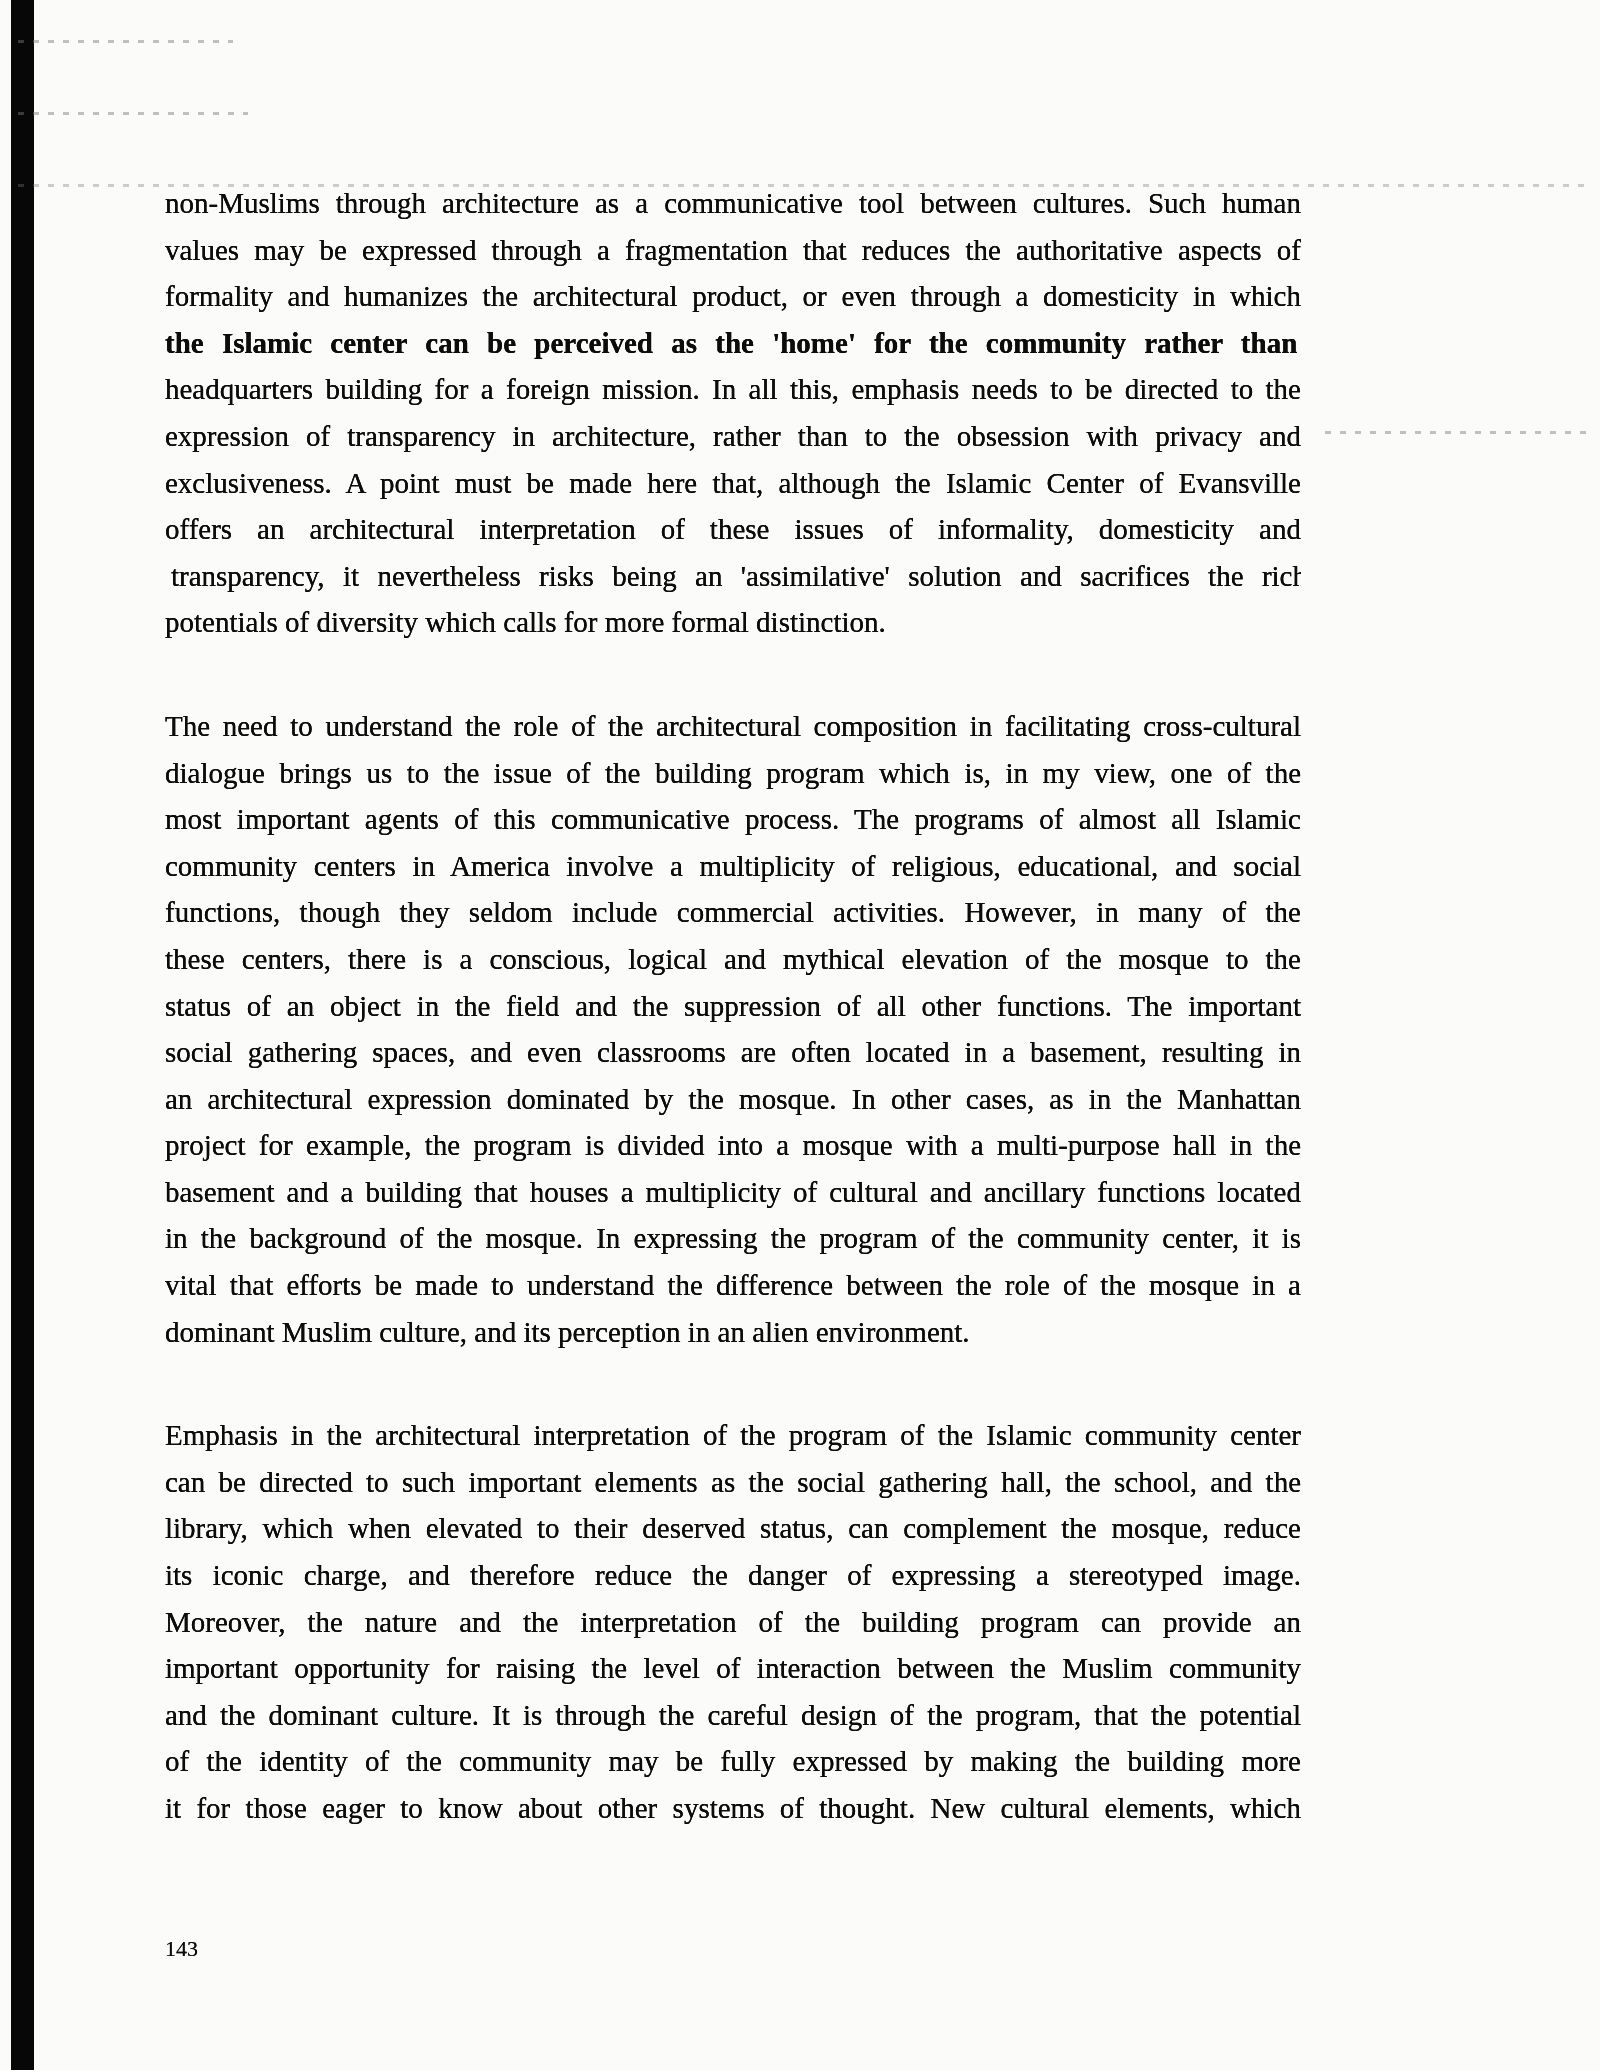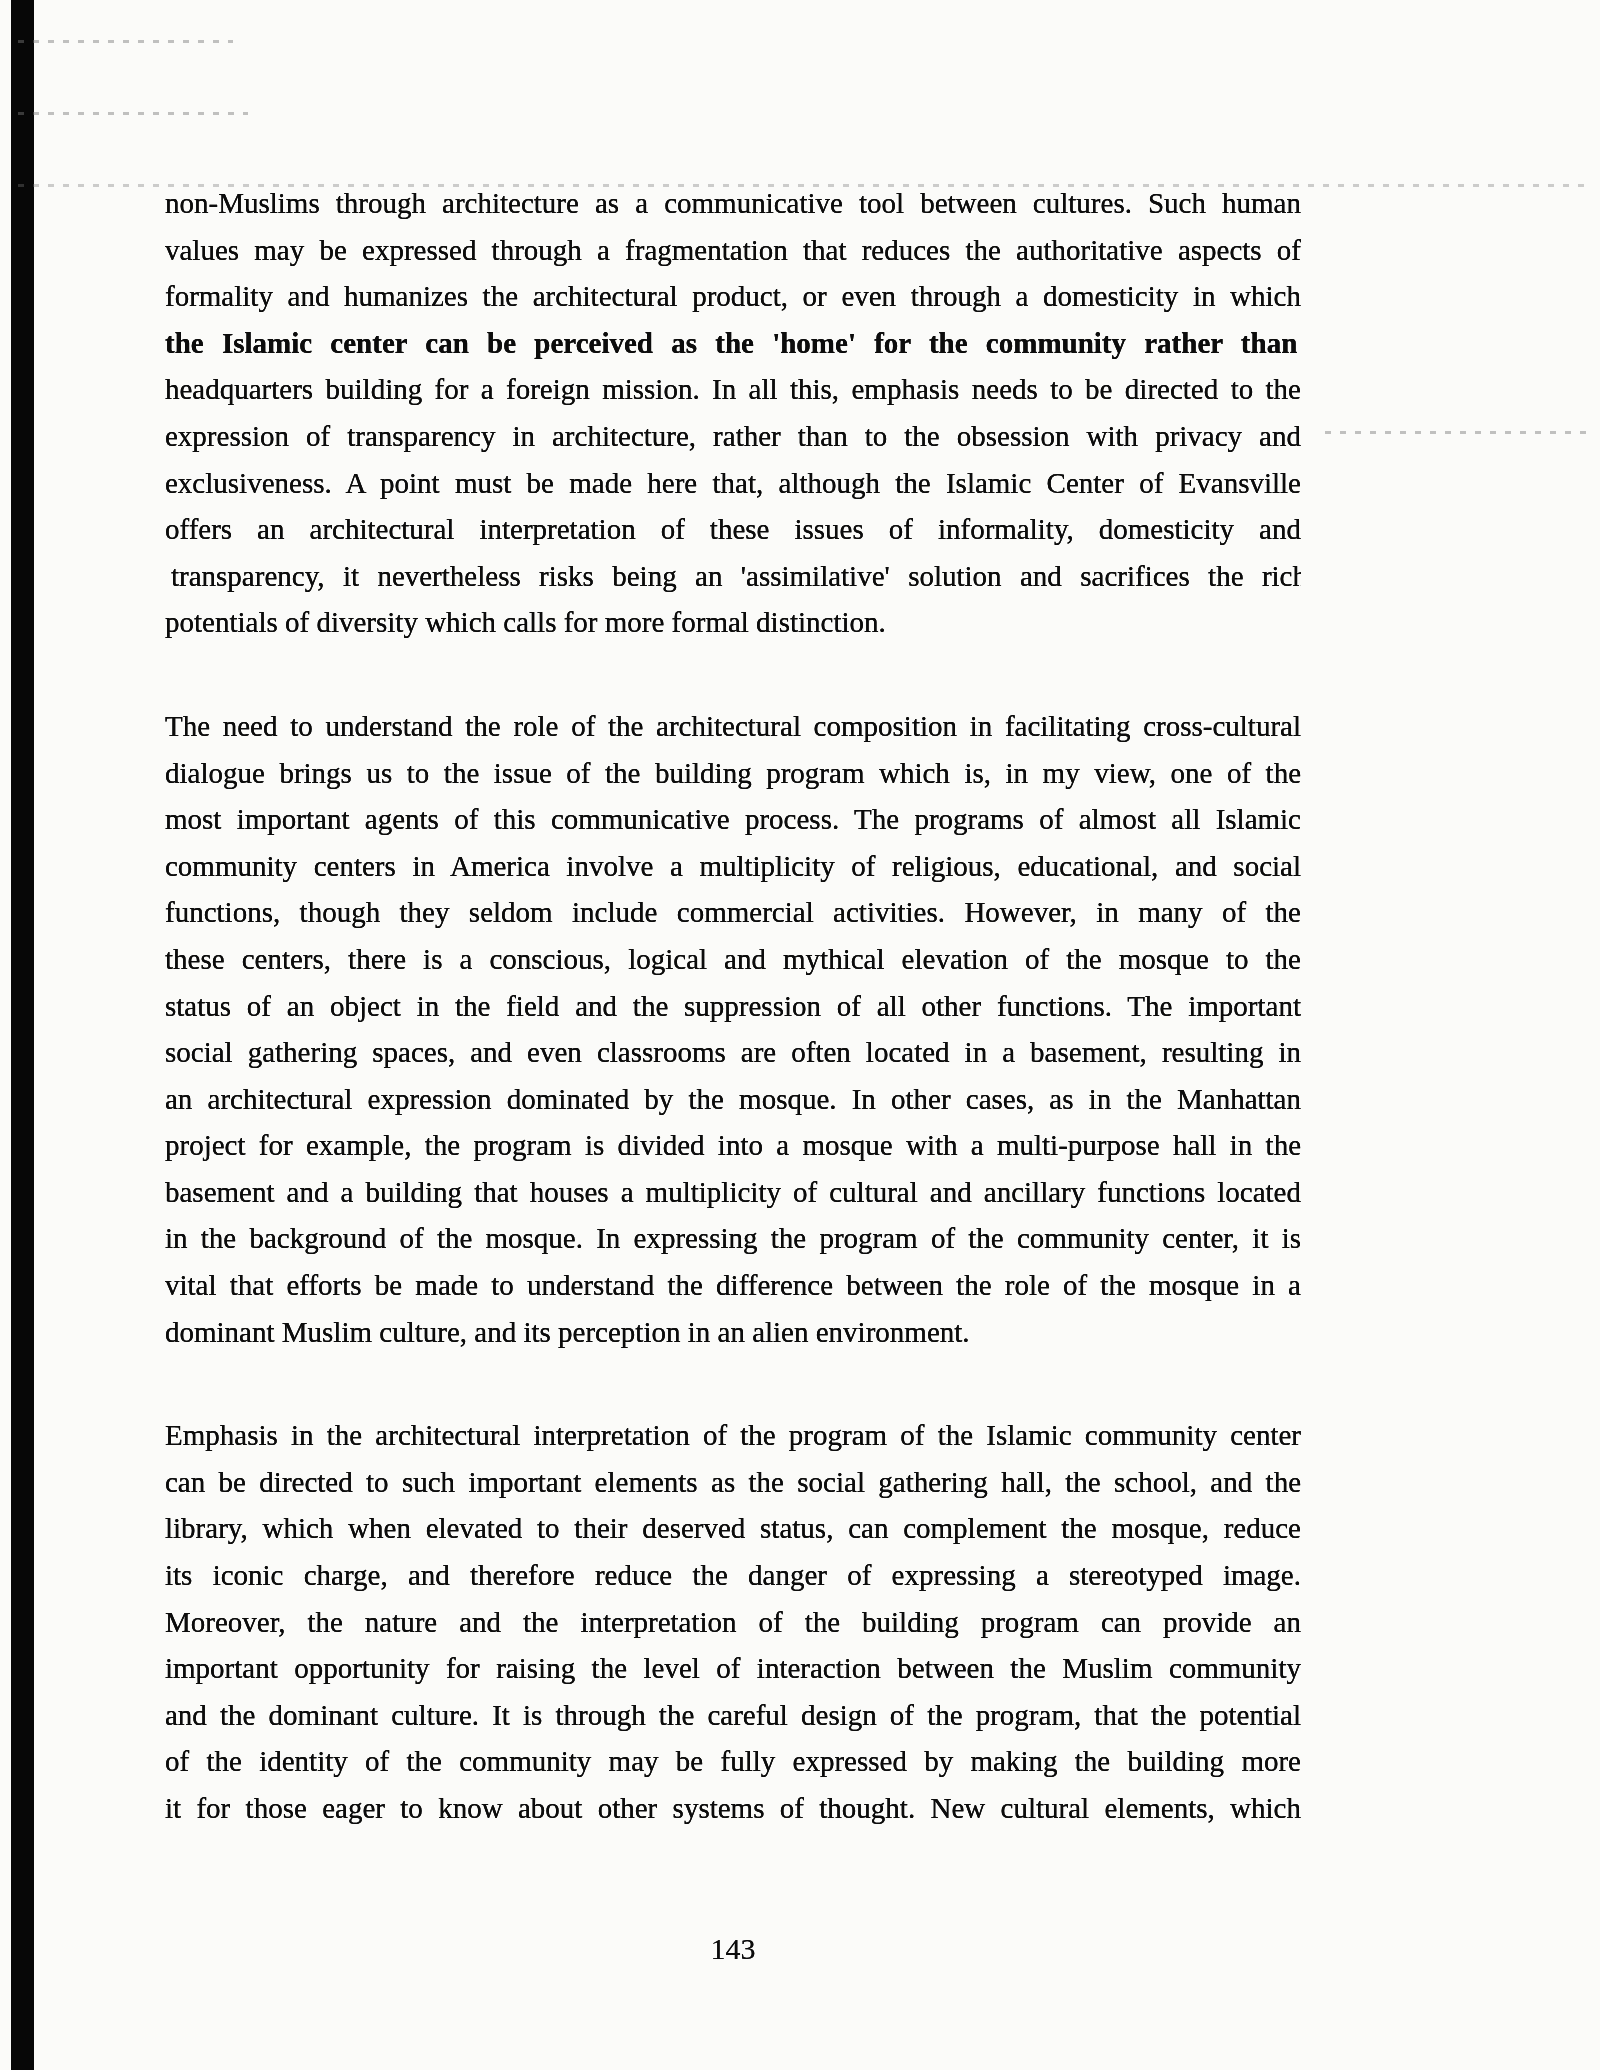--- a/index.html
+++ b/index.html
@@ -52,22 +52,22 @@
     display: block;
     white-space: nowrap;
     overflow: hidden;
     height: 46.6px;
   }
   .page-number {
     position: absolute;
     left: 165px;
     top: 1926px;
     width: 1136px;
-    text-align: center;
-    font-size: 30px;
+    text-align: left;
+    font-size: 22px;
     line-height: 46.6px;
     text-shadow: 0 0 0.5px rgba(0,0,0,0.85);
   }
 </style>
 </head>
 <body>
 
 <div class="page">
   <div class="edge-strip"></div>
   <div class="dots d1"></div>

